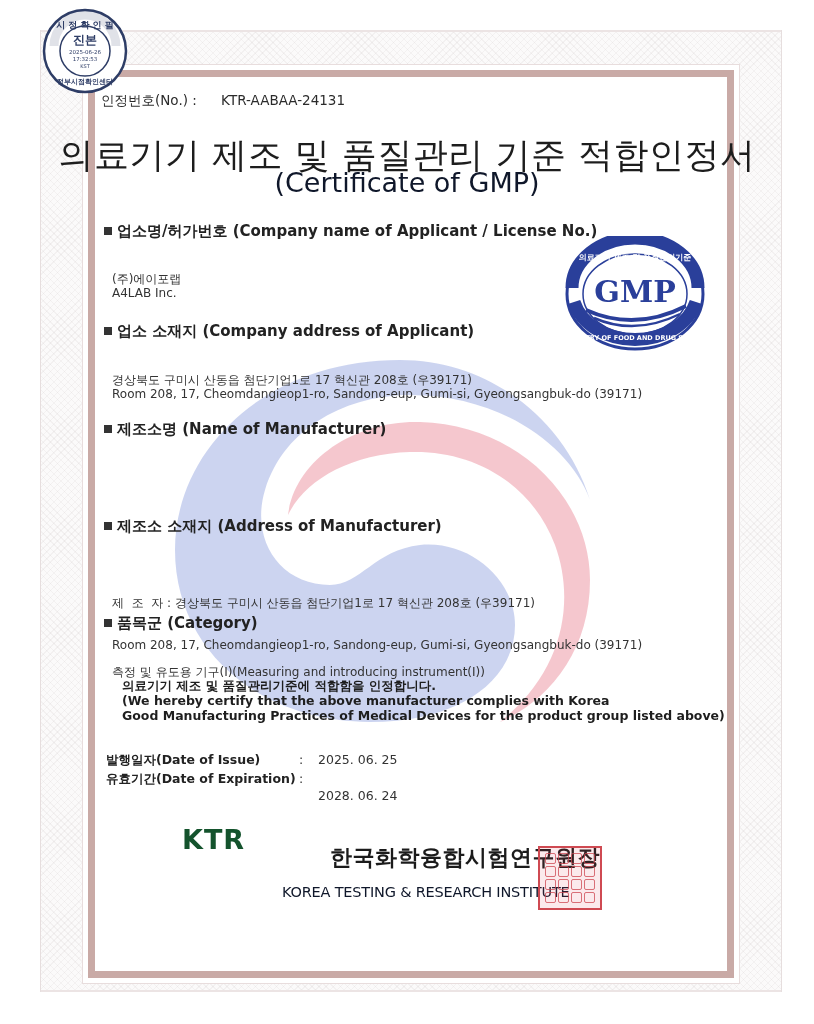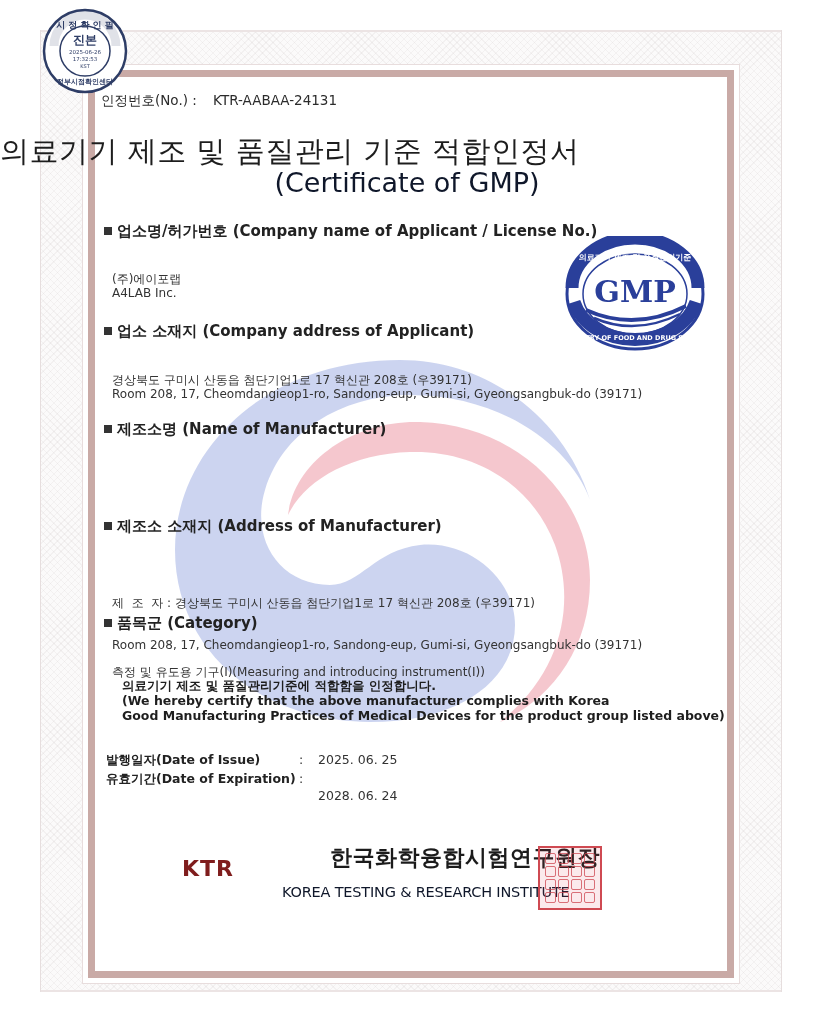--- a/index.html
+++ b/index.html
@@ -31,32 +31,32 @@
       box-shadow: 0 0 0 5px #ffffff, 0 0 0 6px #e8dddd;
     }
     
     .watermark {
       position: absolute; left: 170px; top: 350px; width: 460px; height: 380px;
       pointer-events: none;
     }
     .content { position: absolute; left: 0; top: 0; width: 814px; height: 1024px; }
     .abs { position: absolute; white-space: nowrap; }
     .cert-no { left: 101px; top: 92px; font-size: 13.5px; color: #2b2b2b; }
-    .title-ko { left: 0; width: 814px; top: 132px; font-size: 29px; color: #1d1d1d; letter-spacing: 0.5px; }
+    .title-ko { left: 0; width: 814px; text-align: center; top: 132px; font-size: 35px; color: #1d1d1d; letter-spacing: 0.5px; }
     .title-en { left: 0; width: 814px; text-align: center; top: 167px; font-size: 27px; color: #0f172a; }
     .section-head { font-size: 15px; font-weight: bold; color: #222; }
     .section-head .bullet { display: inline-block; width: 8px; height: 8px; background: #333; margin-right: 5px; vertical-align: 1px; }
     .body-text { font-size: 12px; color: #333; line-height: 14px; margin-top: 27px; }
     .bold-text { font-size: 12.5px; font-weight: bold; color: #1e1e1e; line-height: 15px; }
     .date-label { font-size: 12.5px; font-weight: bold; color: #222; }
     .date-colon { font-size: 12.5px; color: #333; }
     .date-value { font-size: 12.5px; color: #333; }
     .org-ko { left: 330px; top: 843px; font-size: 22px; font-weight: bold; color: #1b1b1b; letter-spacing: 0.5px; }
     .org-en { left: 282px; top: 884px; font-size: 14.5px; color: #0f172a; letter-spacing: -0.2px; }
-    .ktr-logo { left: 182px; top: 856px; font-size: 22px; font-weight: bold; color: #7f1d1d; letter-spacing: 1px; }
+    .ktr-logo { left: 182px; top: 824px; font-size: 27px; font-weight: bold; color: #14532d; letter-spacing: 1px; }
     .seal {
       position: absolute; left: 538px; top: 846px; width: 64px; height: 64px;
       border: 2px solid #cf4a52; background: rgba(226,86,96,0.12);
       box-sizing: border-box;
     }
     .seal-grid {
       position: absolute; inset: 5px; display: grid; grid-template-columns: repeat(4, 1fr); grid-template-rows: repeat(4, 1fr);
       gap: 2px;
     }
     .seal-grid span { border: 1.5px solid rgba(205,70,80,0.75); border-radius: 2px; }
@@ -85,21 +85,21 @@
     <text x="43" y="20" font-size="9" font-weight="bold" fill="#2e3d66" text-anchor="middle" font-family="DejaVu Sans, sans-serif">시 정 확 인 필</text>
     <text x="43" y="36" font-size="12" font-weight="bold" fill="#2e3d66" text-anchor="middle" font-family="DejaVu Sans, sans-serif">진본</text>
     <text x="43" y="46" font-size="5.5" fill="#2e3d66" text-anchor="middle" font-family="DejaVu Sans, sans-serif">2025-06-26</text>
     <text x="43" y="53" font-size="5.5" fill="#2e3d66" text-anchor="middle" font-family="DejaVu Sans, sans-serif">17:32:53</text>
     <text x="43" y="60" font-size="5" fill="#2e3d66" text-anchor="middle" font-family="DejaVu Sans, sans-serif">KST</text>
     <text x="43" y="76" font-size="7" font-weight="bold" fill="#2e3d66" text-anchor="middle" font-family="DejaVu Sans, sans-serif">정부시점확인센터</text>
   </svg>
 
   <div class="abs cert-no">
     <span>인정번호(No.) :</span>
-    <span style="margin-left:12px">KTR-AABAA-24131</span>
+    <span style="margin-left:20px">KTR-AABAA-24131</span>
   </div>
 
   <div class="abs title-ko">의료기기 제조 및 품질관리 기준 적합인정서</div>
   <div class="abs title-en">(Certificate of GMP)</div>
 
   <svg class="gmp-badge" viewBox="0 0 142 116">
     <ellipse cx="71" cy="58" rx="68" ry="55" fill="#ffffff" stroke="#2a3f9a" stroke-width="3"></ellipse>
     <ellipse cx="71" cy="58" rx="52" ry="40" fill="#ffffff" stroke="#2a3f9a" stroke-width="1.5"></ellipse>
     <path d="M8 52 A63 50 0 0 1 134 52" fill="none" stroke="#2a3f9a" stroke-width="13"></path>
     <text x="71" y="24" font-size="8" font-weight="bold" fill="#ffffff" text-anchor="middle" font-family="DejaVu Sans, sans-serif">의료기기 제조 및 품질관리기준</text>

